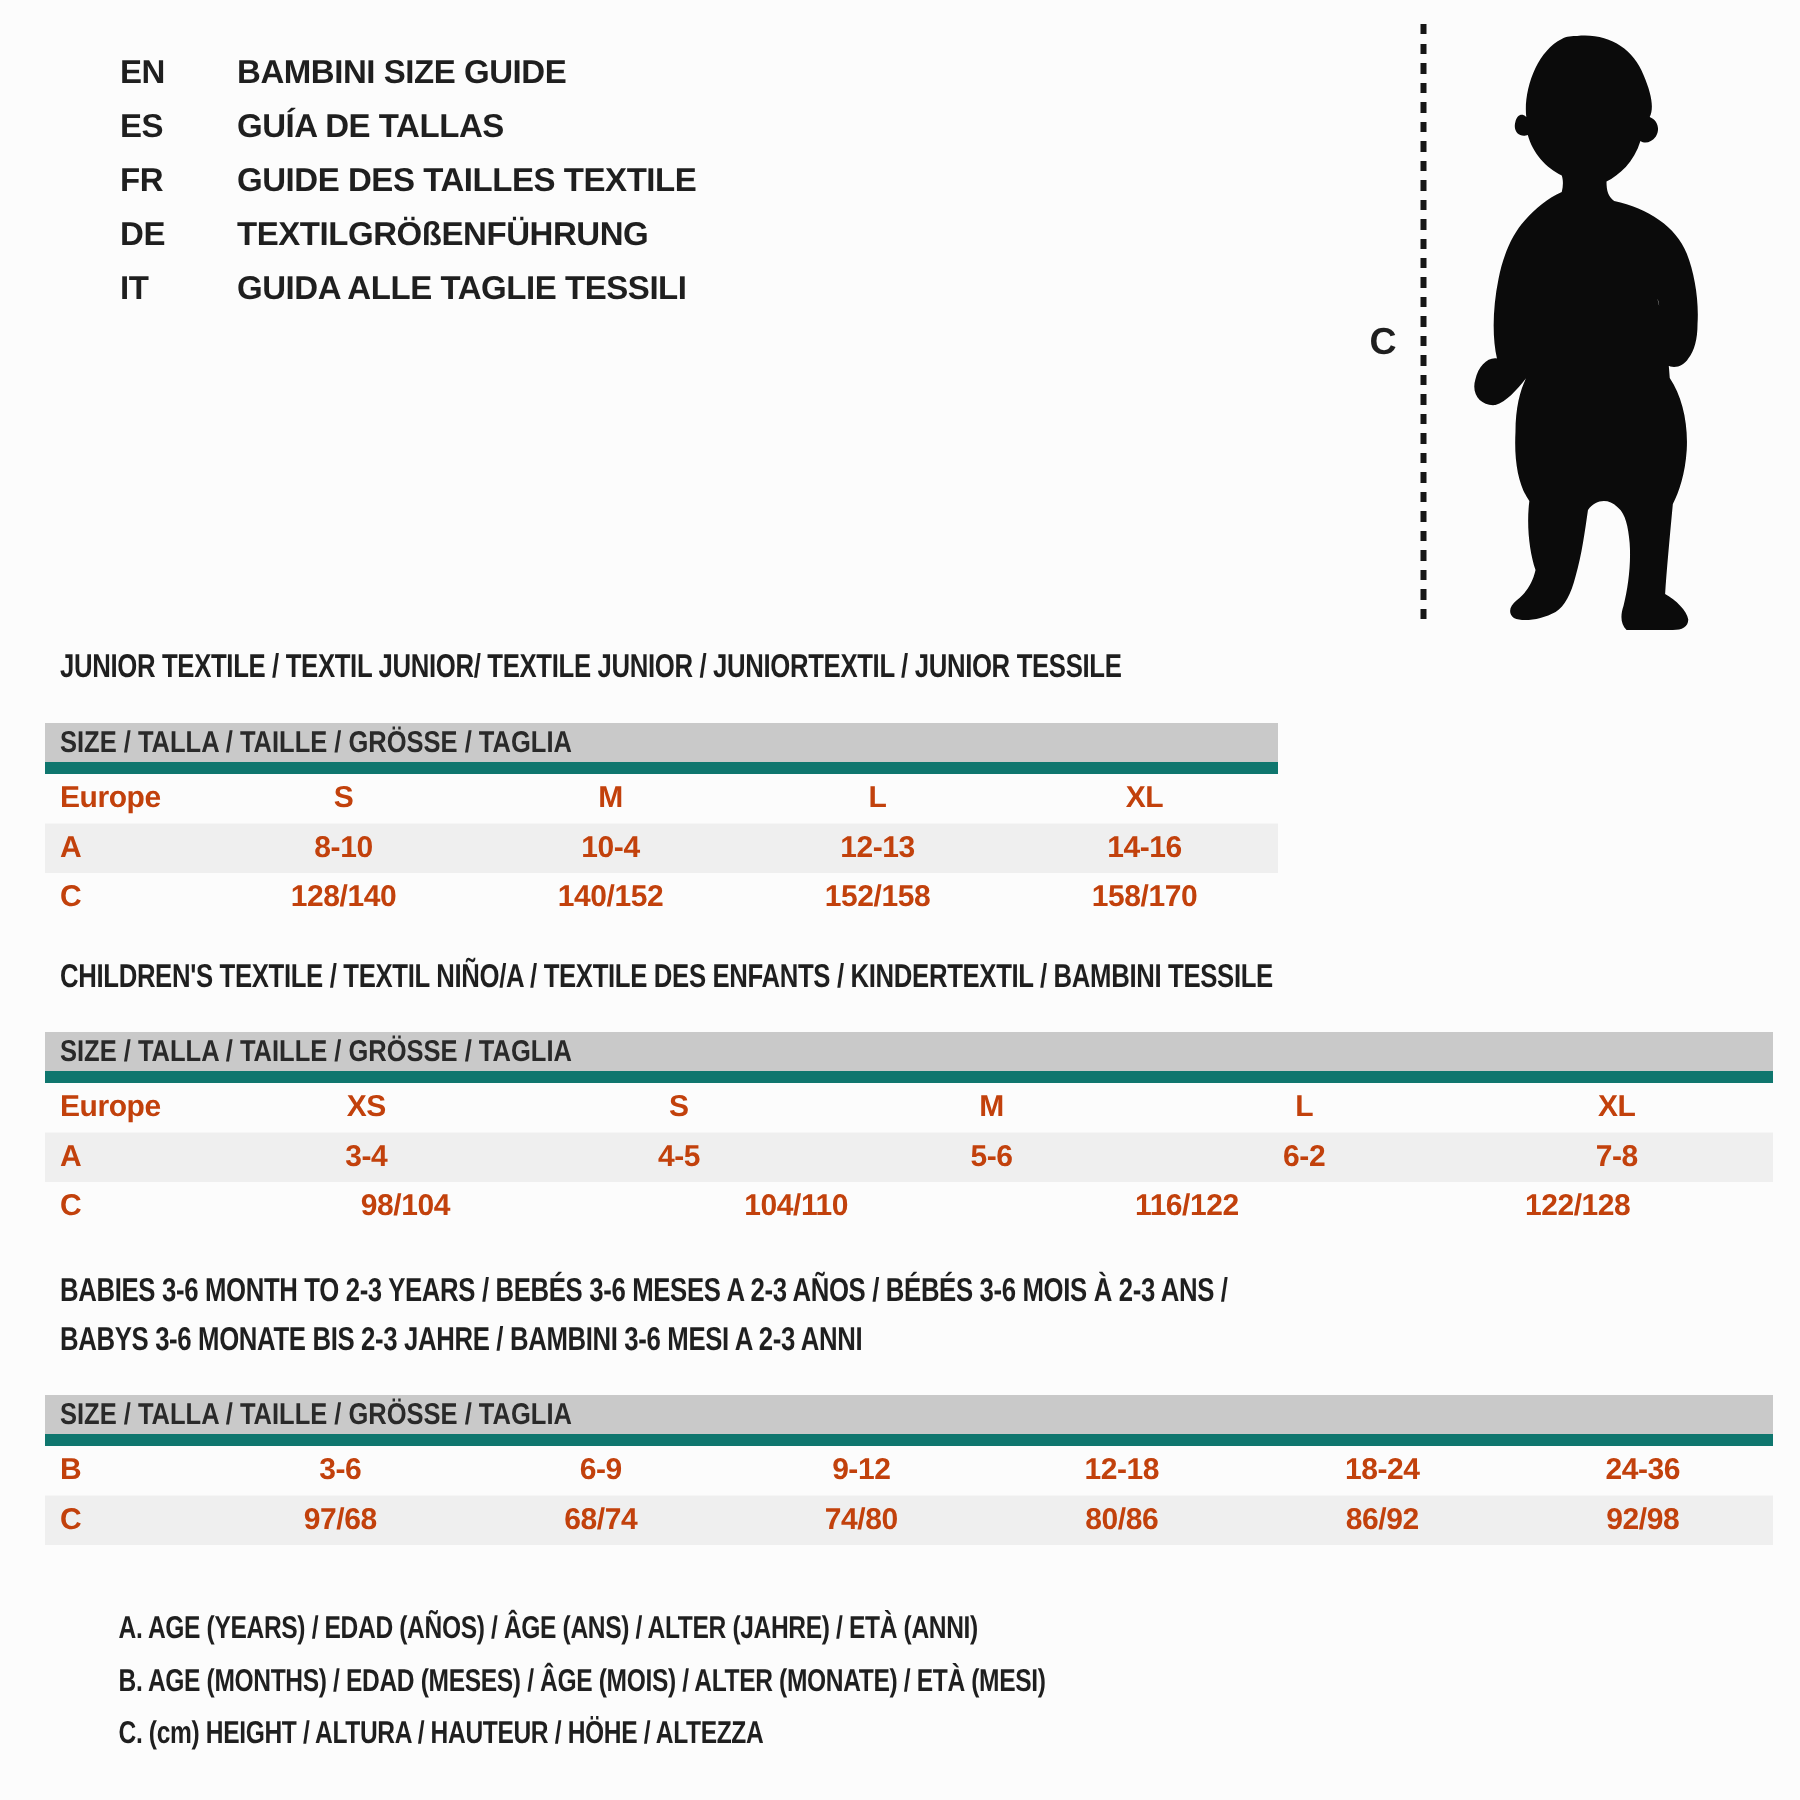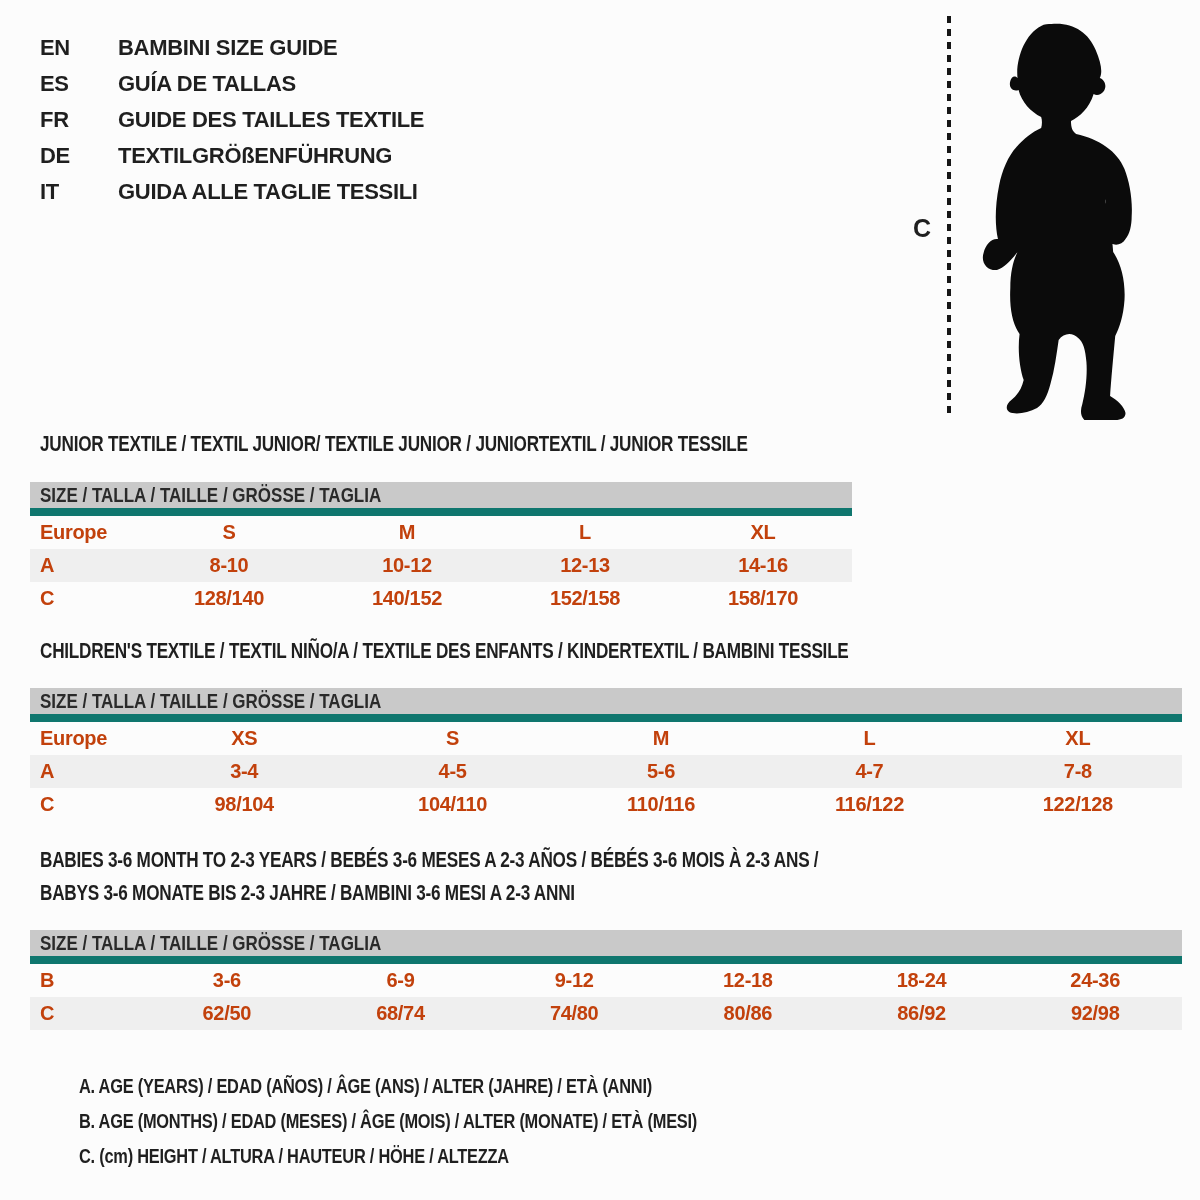--- a/index.html
+++ b/index.html
@@ -6,21 +6,21 @@
   .page {
     position:relative; width:1200px; height:1200px;
     background:#fcfcfc; overflow:hidden;
     font-family:"Liberation Sans", sans-serif;
     font-weight:bold; color:#1f1f1f;
   }
 
   
   .lang-list { position:absolute; left:40px; top:30px; }
   .lang-row { display:flex; height:36px; line-height:36px; font-size:22px; letter-spacing:-0.3px; }
-  .lang-code { width:78px; }
+  .lang-code { width:78px;margin-left:40px; }
   .lang-label { white-space:nowrap; }
 
   
   .measure-line {
     position:absolute; left:947px; top:16px; width:4px; height:402px;
     background:repeating-linear-gradient(to bottom, #161616 0 7px, transparent 7px 13px);
   }
   .measure-label { position:absolute; left:913px; top:214px; font-size:25px; }
   .silhouette { position:absolute; left:963px; top:20px; }
 
@@ -146,21 +146,21 @@
     <div class="t-row">
       <span class="t-label">Europe</span>
       <span class="t-cell">S</span>
       <span class="t-cell">M</span>
       <span class="t-cell">L</span>
       <span class="t-cell">XL</span>
     </div>
     <div class="t-row shaded">
       <span class="t-label">A</span>
       <span class="t-cell">8-10</span>
-      <span class="t-cell">10-12</span>
+      <span class="t-cell">10-4</span>
       <span class="t-cell">12-13</span>
       <span class="t-cell">14-16</span>
     </div>
     <div class="t-row">
       <span class="t-label">C</span>
       <span class="t-cell">128/140</span>
       <span class="t-cell">140/152</span>
       <span class="t-cell">152/158</span>
       <span class="t-cell">158/170</span>
     </div>
@@ -177,28 +177,27 @@
       <span class="t-cell">S</span>
       <span class="t-cell">M</span>
       <span class="t-cell">L</span>
       <span class="t-cell">XL</span>
     </div>
     <div class="t-row shaded">
       <span class="t-label">A</span>
       <span class="t-cell">3-4</span>
       <span class="t-cell">4-5</span>
       <span class="t-cell">5-6</span>
-      <span class="t-cell">4-7</span>
+      <span class="t-cell">6-2</span>
       <span class="t-cell">7-8</span>
     </div>
     <div class="t-row">
       <span class="t-label">C</span>
       <span class="t-cell">98/104</span>
       <span class="t-cell">104/110</span>
-      <span class="t-cell">110/116</span>
       <span class="t-cell">116/122</span>
       <span class="t-cell">122/128</span>
     </div>
   </div>
 
   <div class="section-title" id="babies-title-1">BABIES 3-6 MONTH TO 2-3 YEARS / BEBÉS 3-6 MESES A 2-3 AÑOS / BÉBÉS 3-6 MOIS À 2-3 ANS /</div>
   <div class="section-title" id="babies-title-2">BABYS 3-6 MONATE BIS 2-3 JAHRE / BAMBINI 3-6 MESI A 2-3 ANNI</div>
   <div class="size-table" id="babies-table">
     <div class="size-header">
       <span class="hdr-text">SIZE / TALLA / TAILLE / GRÖSSE / TAGLIA</span>
@@ -207,21 +206,21 @@
       <span class="t-label">B</span>
       <span class="t-cell">3-6</span>
       <span class="t-cell">6-9</span>
       <span class="t-cell">9-12</span>
       <span class="t-cell">12-18</span>
       <span class="t-cell">18-24</span>
       <span class="t-cell">24-36</span>
     </div>
     <div class="t-row shaded">
       <span class="t-label">C</span>
-      <span class="t-cell">62/50</span>
+      <span class="t-cell">97/68</span>
       <span class="t-cell">68/74</span>
       <span class="t-cell">74/80</span>
       <span class="t-cell">80/86</span>
       <span class="t-cell">86/92</span>
       <span class="t-cell">92/98</span>
     </div>
   </div>
 
   <div class="legend">
     <div class="legend-line">A. AGE (YEARS) / EDAD (AÑOS) / ÂGE (ANS) / ALTER (JAHRE) / ETÀ (ANNI)</div>

